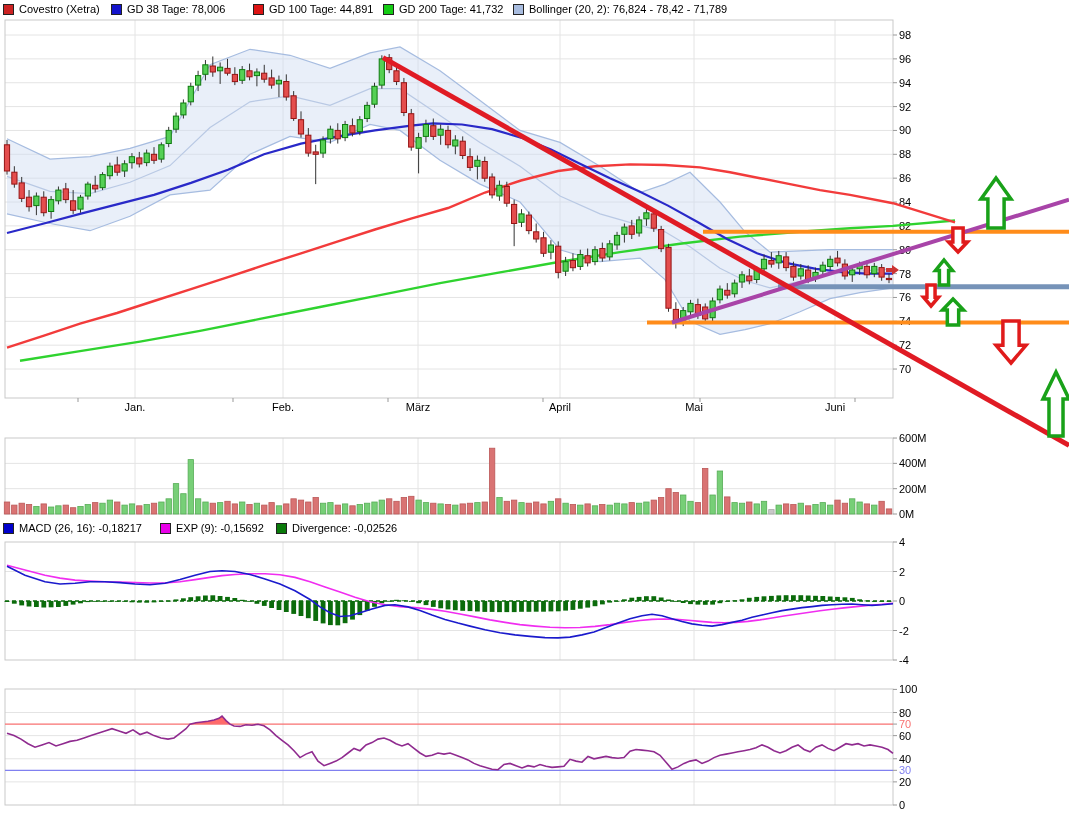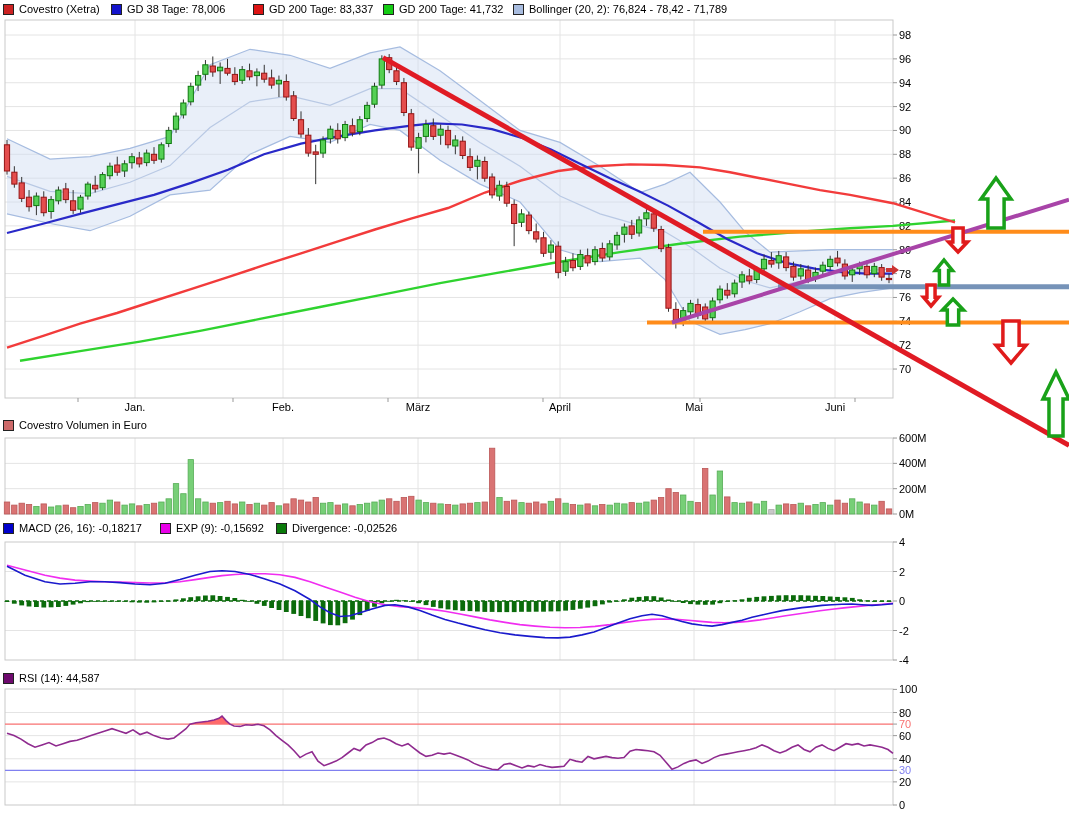--- a/index.html
+++ b/index.html
@@ -681,54 +681,42 @@
     <span class="li" style="left:3px">
       <i class="sq" style="background:#cc2222"></i>
       <span>Covestro (Xetra)</span>
     </span>
     <span class="li" style="left:111px">
       <i class="sq" style="background:#1414cc"></i>
       <span>GD 38 Tage: 78,006</span>
     </span>
     <span class="li" style="left:253px">
       <i class="sq" style="background:#dd1414"></i>
-      <span>GD 200 Tage: 83,337</span>
+      <span>GD 100 Tage: 44,891</span>
     </span>
     <span class="li" style="left:383px">
       <i class="sq" style="background:#14cc14"></i>
       <span>GD 200 Tage: 41,732</span>
     </span>
     <span class="li" style="left:513px">
       <i class="sq" style="background:#a8bcdf"></i>
       <span>Bollinger (20, 2): 76,824 - 78,42 - 71,789</span>
     </span>
   </div>
 
-  <div class="legend-row" style="top:419px">
-    <span class="li" style="left:3px">
-      <i class="sq" style="background:#cd6a6a"></i>
-      <span>Covestro Volumen in Euro</span>
-    </span>
-  </div>
 
   <div class="legend-row" style="top:522px">
     <span class="li" style="left:3px">
       <i class="sq" style="background:#0000cc"></i>
       <span>MACD (26, 16): -0,18217</span>
     </span>
     <span class="li" style="left:160px">
       <i class="sq" style="background:#e800e8"></i>
       <span>EXP (9): -0,15692</span>
     </span>
     <span class="li" style="left:276px">
       <i class="sq" style="background:#0a7a0a"></i>
       <span>Divergence: -0,02526</span>
     </span>
   </div>
 
-  <div class="legend-row" style="top:672px">
-    <span class="li" style="left:3px">
-      <i class="sq" style="background:#6e0a6e"></i>
-      <span>RSI (14): 44,587</span>
-    </span>
-  </div>
 
 </div>
 
 </body></html>

